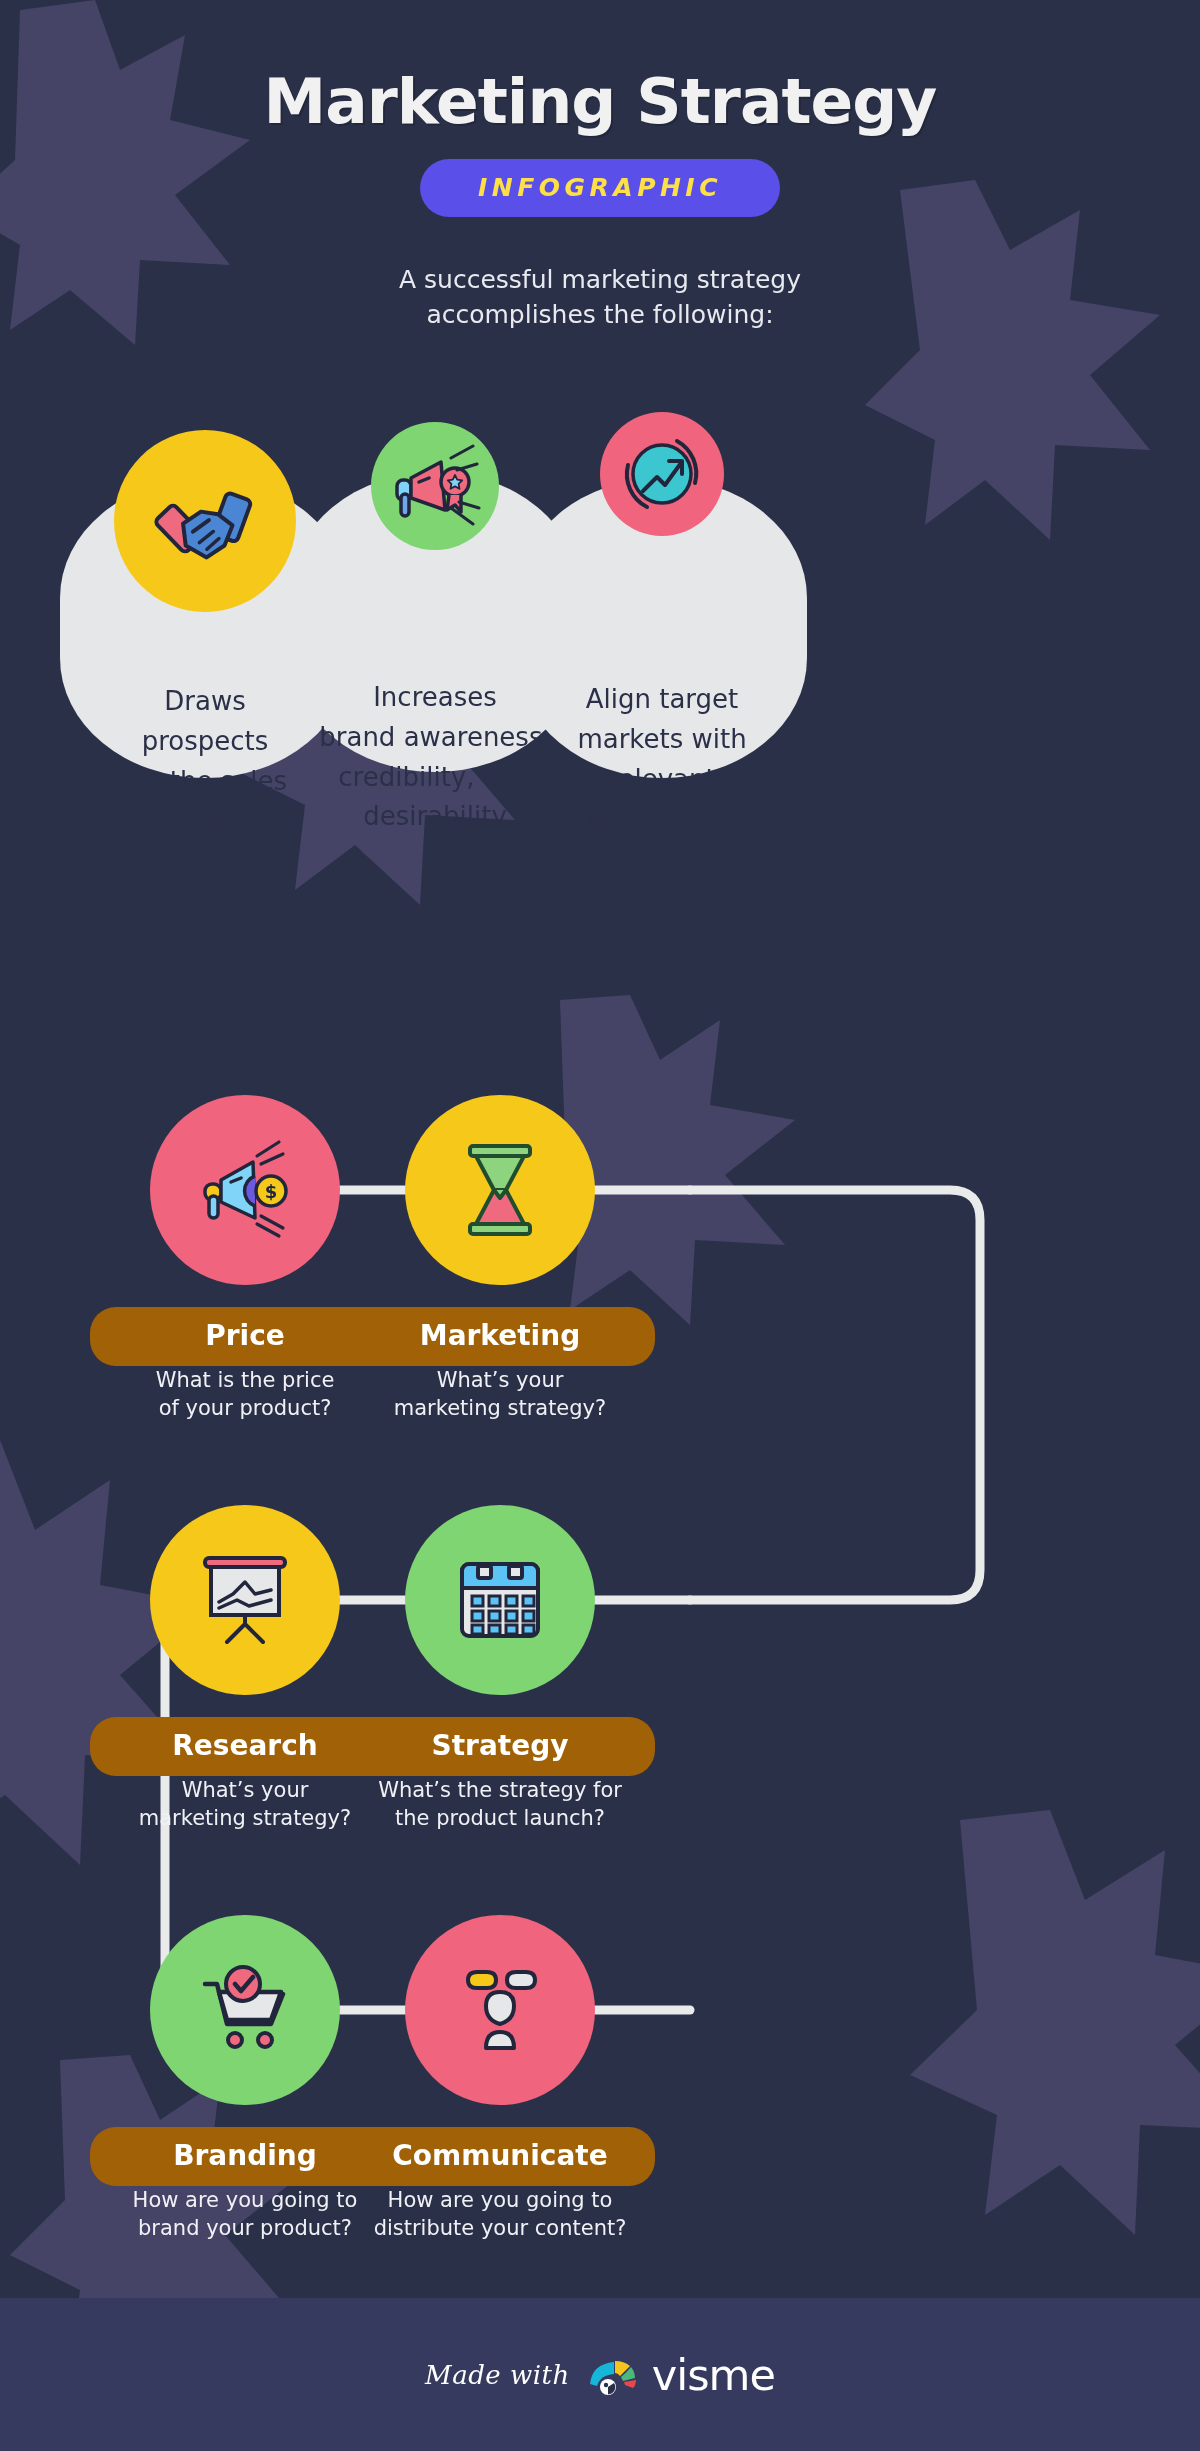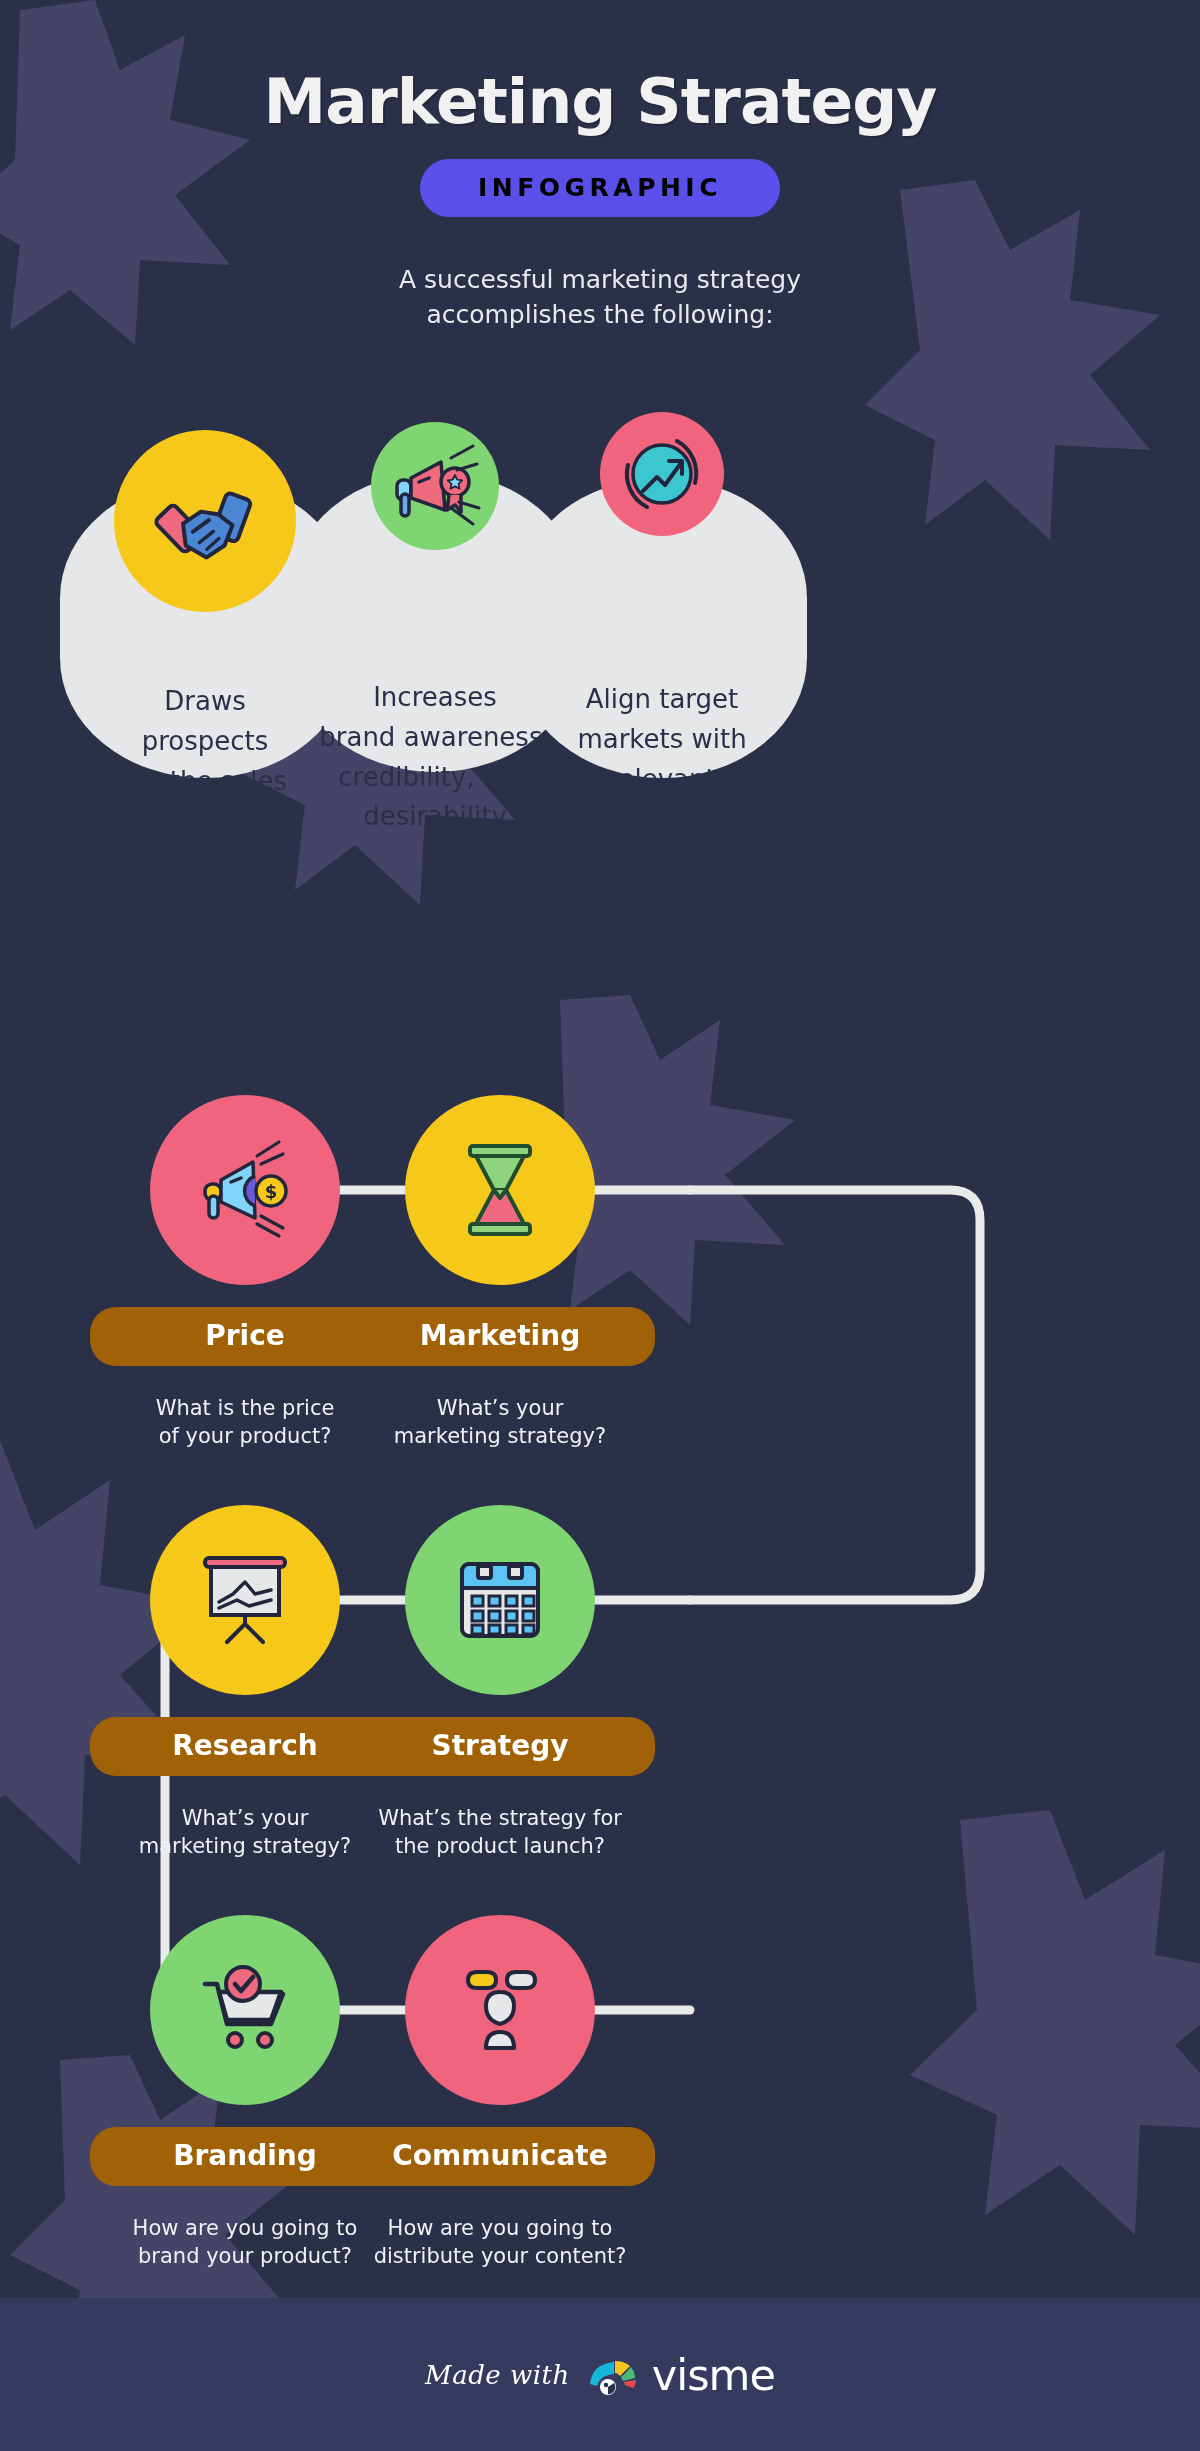--- a/index.html
+++ b/index.html
@@ -19,23 +19,23 @@
   
   .header { position:absolute; top:0; left:0; width:1200px; text-align:center; }
   .title {
     font-family:"DejaVu Sans", sans-serif;
     font-weight:bold; font-size:63px; color:#f1f1f1;
     letter-spacing:-1px; margin-top:70px; line-height:1;
     text-shadow:2px 2px 0 rgba(0,0,0,.18);
   }
   .badge {
     display:inline-block; margin-top:26px;
-    background:#5b4fe9; color:#000000;
+    background:#5b4fe9; color:#fde047;
     font-weight:bold; font-size:25px; letter-spacing:4.5px;
-    padding:14px 58px 15px; border-radius:30px;
+    padding:14px 58px 15px; border-radius:30px;font-style:italic;
   }
   .subtitle {
     margin-top:46px; color:#e9eaf0;
     font-size:25px; line-height:1.38; font-weight:400;
   }
 
   
   .cards { position:absolute; top:430px; left:0; width:1200px; height:240px; }
   .card { position:absolute; width:290px; }
   .card-body {
@@ -60,21 +60,21 @@
     width:190px; height:190px; border-radius:50%; margin:0 auto;
     display:flex; align-items:center; justify-content:center; position:relative;
   }
   .node-pill {
     display:block; margin:22px auto 0;
     background:#a16207; color:#fff; font-weight:bold;
     font-size:28px; border-radius:26px; padding:12px 0 14px;
     width:310px;
   }
   .node-desc {
-    margin-top:28px; color:#f0f1f5;
+    margin-top:0; color:#f0f1f5;
     font-size:21px; line-height:1.35;
   }
 
   
   .footer {
     position:absolute; left:0; bottom:0; width:1200px; height:153px;
     background:#363a5e; display:flex; align-items:center; justify-content:center;
   }
   .made-with {
     font-family:"DejaVu Serif", serif; font-style:italic;

